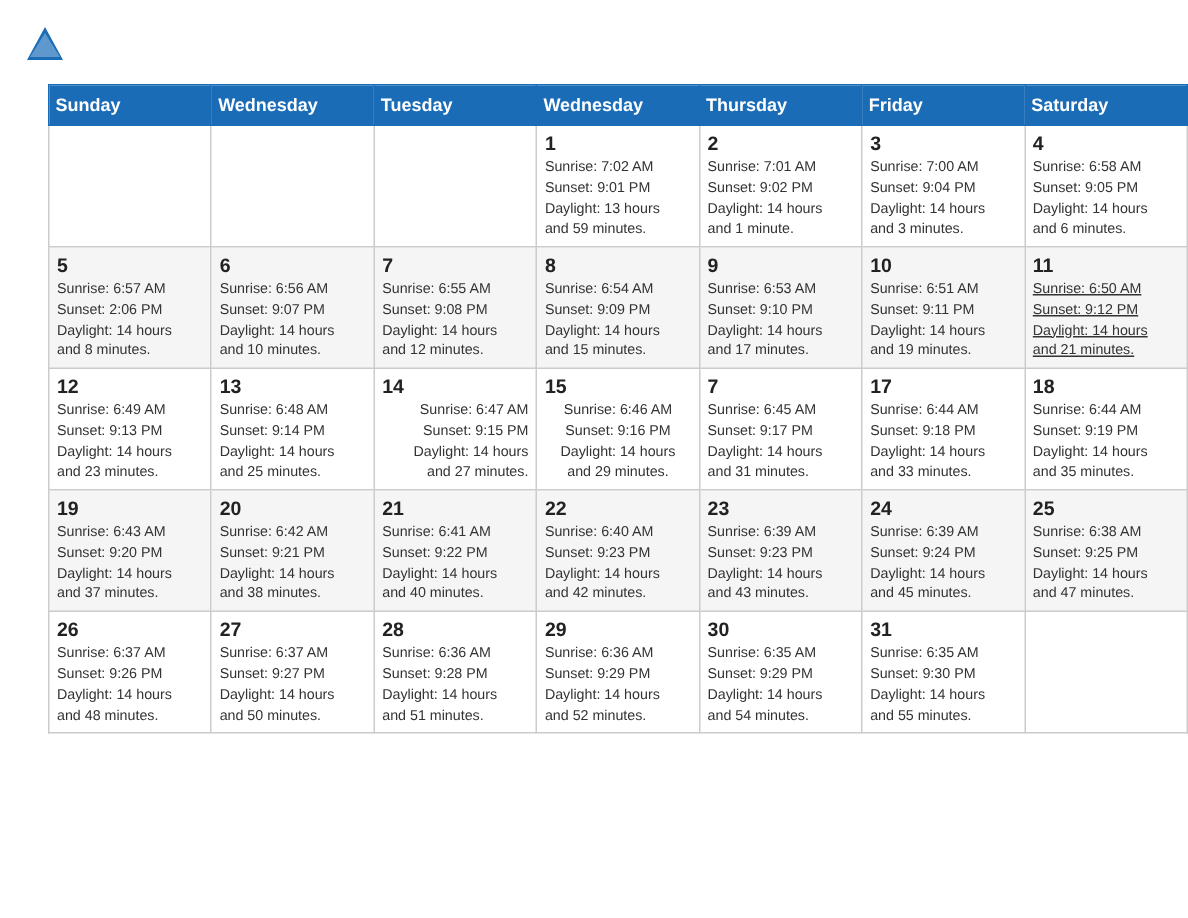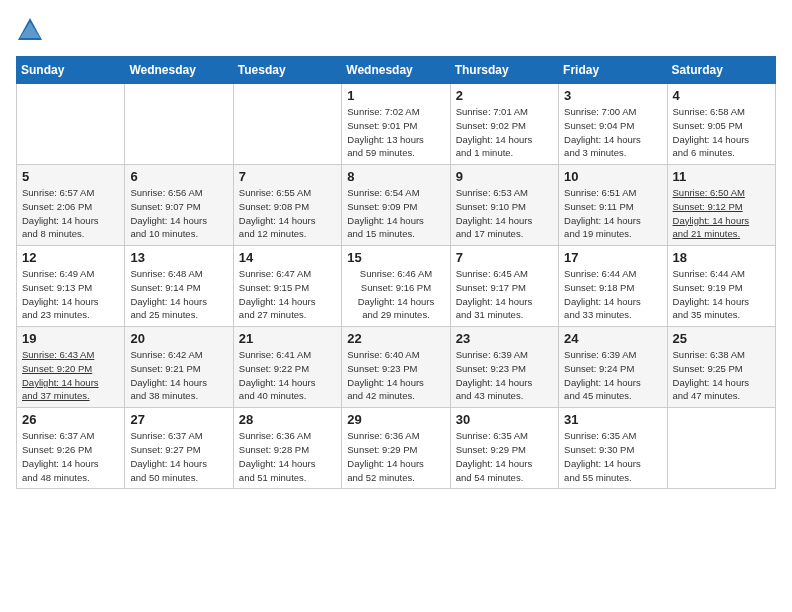--- a/index.html
+++ b/index.html
@@ -49,20 +49,21 @@
       color: #222;
     }
     .location {
       font-size: 15px;
       color: #444;
     }
     table {
       width: 100%;
       border-collapse: collapse;
       table-layout: fixed;
+      margin-left: 16px;
     }
     thead tr th {
       background-color: #1a6cb7;
       color: #fff;
       font-size: 12px;
       font-weight: bold;
       padding: 6px 4px;
       text-align: left;
       border: 1px solid #1a6cb7;
     }
@@ -221,21 +222,21 @@
         </td>
         <td>
           <span class="day-num">13</span>
           <div class="day-info" style="white-space: pre-line;">Sunrise: 6:48 AM
 Sunset: 9:14 PM
 Daylight: 14 hours
 and 25 minutes.</div>
         </td>
         <td>
           <span class="day-num">14</span>
-          <div class="day-info" style="white-space: pre-line;">Sunrise: 6:47 AM
+          <div class="day-info" style="white-space: pre-line; text-align: right;">Sunrise: 6:47 AM
 Sunset: 9:15 PM
 Daylight: 14 hours
 and 27 minutes.</div>
         </td>
         <td>
           <span class="day-num">15</span>
           <div class="day-info" style="white-space: pre-line; text-align: center;">Sunrise: 6:46 AM
 Sunset: 9:16 PM
 Daylight: 14 hours
 and 29 minutes.</div>
@@ -258,21 +259,21 @@
           <span class="day-num">18</span>
           <div class="day-info" style="white-space: pre-line;">Sunrise: 6:44 AM
 Sunset: 9:19 PM
 Daylight: 14 hours
 and 35 minutes.</div>
         </td>
       </tr>
       <tr>
         <td>
           <span class="day-num">19</span>
-          <div class="day-info" style="white-space: pre-line; text-decoration: underline;">Sunrise: 6:43 AM
+          <div class="day-info" style="white-space: pre-line;">Sunrise: 6:43 AM
 Sunset: 9:20 PM
 Daylight: 14 hours
 and 37 minutes.</div>
         </td>
         <td>
           <span class="day-num">20</span>
           <div class="day-info" style="white-space: pre-line;">Sunrise: 6:42 AM
 Sunset: 9:21 PM
 Daylight: 14 hours
 and 38 minutes.</div>

